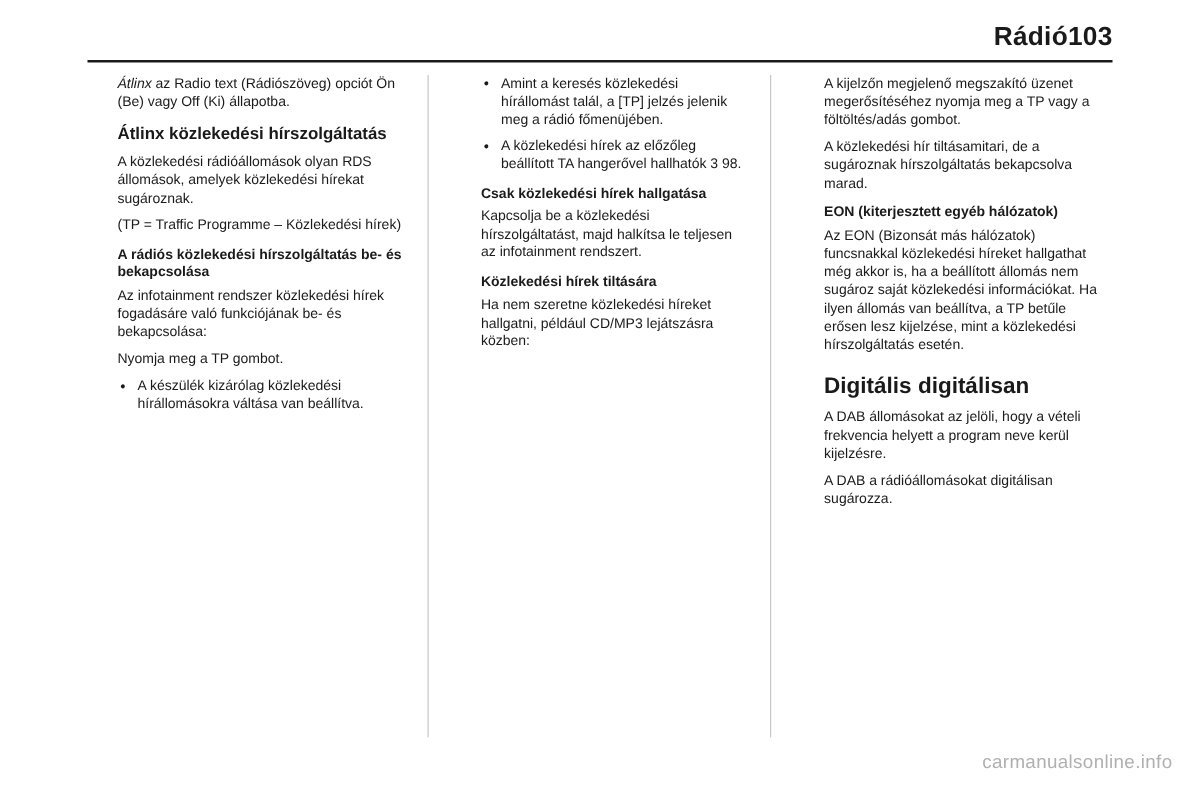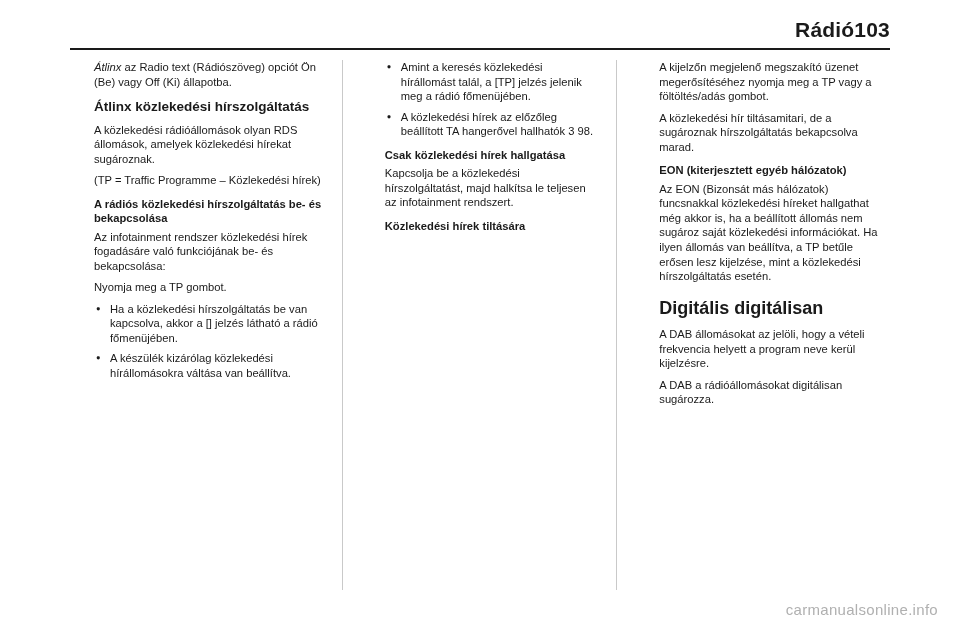--- a/index.html
+++ b/index.html
@@ -123,35 +123,35 @@
 
       <p>(TP = Traffic Programme – Közlekedési hírek)</p>
 
       <h3 class="sub">A rádiós közlekedési hírszolgáltatás be- és bekapcsolása</h3>
 
       <p>Az infotainment rendszer közlekedési hírek fogadásáre való funkciójának be- és bekapcsolása:</p>
 
       <p>Nyomja meg a TP gombot.</p>
 
       <ul class="bul">
-        <li>Ha a közlekedési hírszolgáltatás be van kapcsolva, akkor a [] jelzés látható a rádió főmenüjében.</li>
         <li>A készülék kizárólag közlekedési hírállomásokra váltása van beállítva.</li>
       </ul>
     </div>
 
     <div class="col c2">
       <ul class="bul">
         <li>Amint a keresés közlekedési hírállomást talál, a [TP] jelzés jelenik meg a rádió főmenüjében.</li>
         <li>A közlekedési hírek az előzőleg beállított TA hangerővel hallhatók 3 98.</li>
       </ul>
 
       <h3 class="sub">Csak közlekedési hírek hallgatása</h3>
       <p>Kapcsolja be a közlekedési hírszolgáltatást, majd halkítsa le teljesen az infotainment rendszert.</p>
 
       <h3 class="sub">Közlekedési hírek tiltására</h3>
+      <p>Ha nem szeretne közlekedési híreket hallgatni, például CD/MP3 lejátszásra közben:</p>
     </div>
 
     <div class="col c3">
       <p>A kijelzőn megjelenő megszakító üzenet megerősítéséhez nyomja meg a TP vagy a föltöltés/adás gombot.</p>
       <p>A közlekedési hír tiltásamitari, de a sugároznak hírszolgáltatás bekapcsolva marad.</p>
 
       <h3 class="sub">EON (kiterjesztett egyéb hálózatok)</h3>
       <p>Az EON (Bizonsát más hálózatok) funcsnakkal közlekedési híreket hallgathat még akkor is, ha a beállított állomás nem sugároz saját közlekedési információkat. Ha ilyen állomás van beállítva, a TP betűle erősen lesz kijelzése, mint a közlekedési hírszolgáltatás esetén.</p>
 
       <h1 class="big">Digitális digitálisan</h1>

